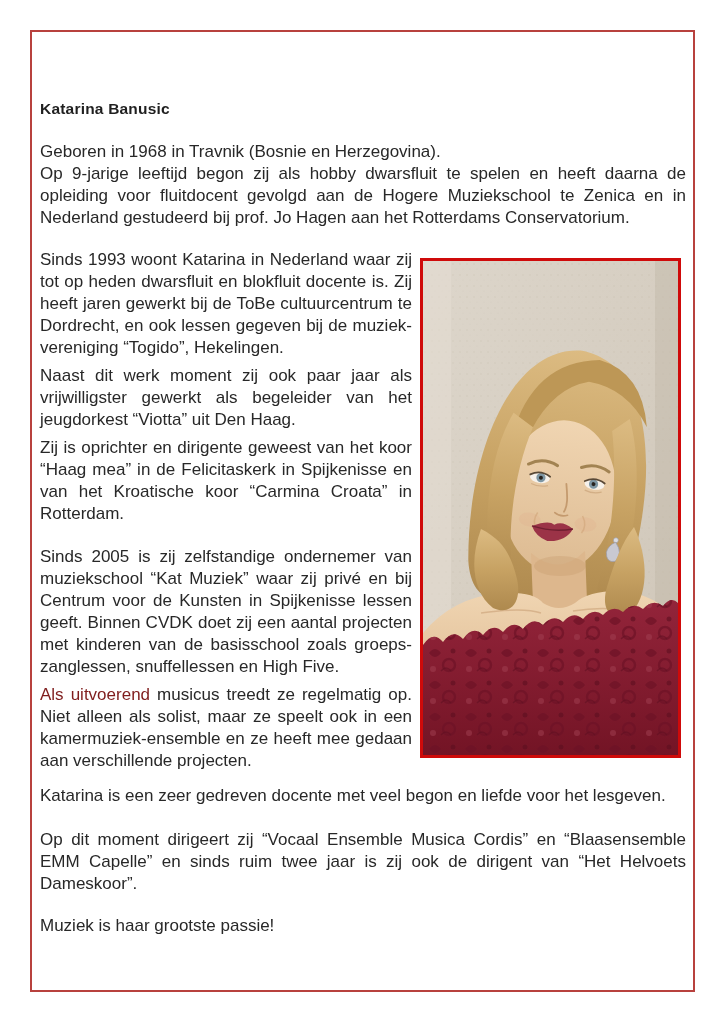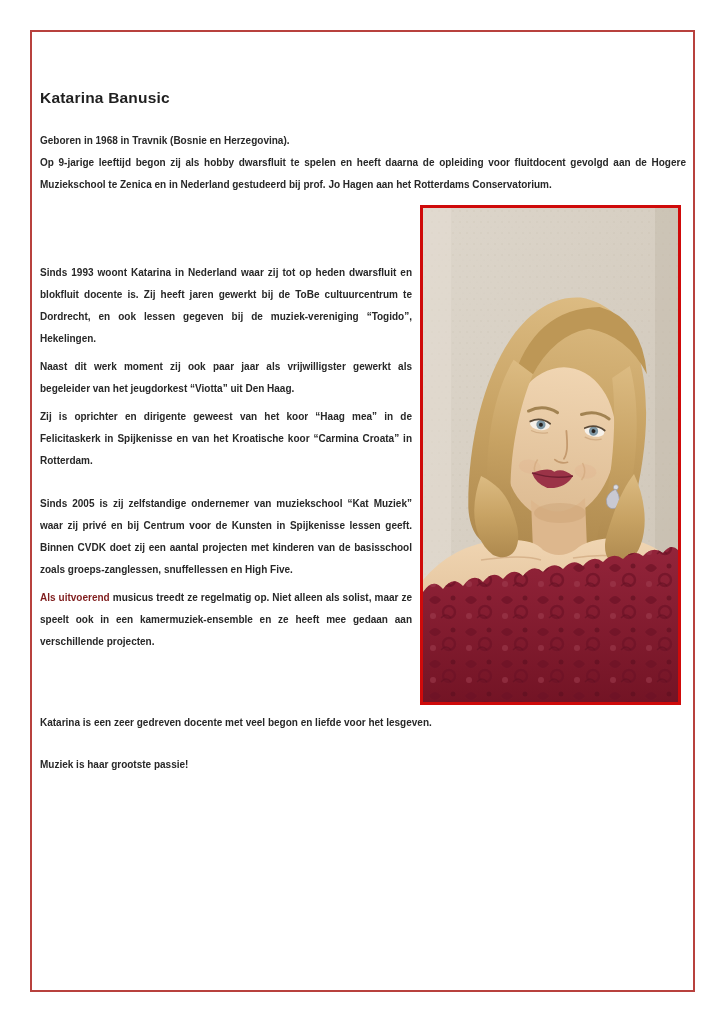--- a/index.html
+++ b/index.html
@@ -8,26 +8,26 @@
     font-family: "Liberation Sans", sans-serif;
     color: #282828;
   }
   .sheet {
     position: absolute; left: 30px; top: 30px;
     width: 661px; height: 958px;
     border: 2px solid #b8413e;
     background: #ffffff;
     box-sizing: content-box;
   }
-  .content { padding: 56px 7px 0 8px; }
+  .content { padding: 56px 7px 0 8px; margin-top: 11px; }
   h1.title {
     font-size: 15.5px; font-weight: bold; line-height: 20px; margin: 0;
     color: #1f1f1f; letter-spacing: 0.2px;
   }
-  p { margin: 0; font-size: 10px; line-height: 22px; text-align: justify; font-weight: bold; }
+  p { margin: 0; font-size: 17px; line-height: 22px; text-align: justify; }
   .intro { margin-top: 22px; }
   .row { display: flex; align-items: center; margin-top: 9px; }
   .col-text { width: 372px; margin-top: 11px; flex: none; }
   .col-text p { margin-bottom: 6px; }
   .col-text p.p-gap { margin-top: 21px; }
   .gray { color: #7f1d1d; }
   .photo-frame {
     margin-left: 8px; flex: none;
     width: 255px; height: 494px;
     border: 3px solid #cf0a0a;
@@ -146,16 +146,17 @@
           <path d="M58 268 C 46 300 50 332 70 347 C 88 355 99 341 94 318 C 88 294 80 279 58 268 Z" fill="url(#hairG)"></path>
           <path d="M211 266 C 226 298 226 337 206 354 C 189 362 177 349 184 326 C 192 299 199 282 211 266 Z" fill="url(#hairG)"></path>
 
           <path d="M0 384 q10 -15 20 -3 q10 -14 20 -3 q10 -14 20 -4 q10 -13 20 -3 q10 -13 20 -3 q10 -13 20 -4 q10 -12 20 -3 q10 -12 20 -3 q10 -12 20 -4 q10 -11 20 -3 q10 -11 20 -3 q10 -11 20 -3 q8 -10 15 -3 L 255 494 L 0 494 Z" fill="url(#laceG)"></path>
           <path d="M0 384 q10 -15 20 -3 q10 -14 20 -3 q10 -14 20 -4 q10 -13 20 -3 q10 -13 20 -3 q10 -13 20 -4 q10 -12 20 -3 q10 -12 20 -3 q10 -12 20 -4 q10 -11 20 -3 q10 -11 20 -3 q10 -11 20 -3 q8 -10 15 -3 L 255 494 L 0 494 Z" fill="url(#laceP)" opacity="0.85"></path>
         </svg>
       </div>
     </div>
 
     <p class="outro1">Katarina is een zeer gedreven docente met veel begon en liefde voor het lesgeven.</p>
+    <p class="outro2">Op dit moment dirigeert zij “Vocaal Ensemble Musica Cordis” en “Blaasensemble EMM Capelle” en sinds ruim twee jaar is zij ook de dirigent van “Het Helvoets Dameskoor”.</p>
     <p class="outro4">Muziek is haar grootste passie!</p>
 
   </div>
 </div>
 
 </body></html>

